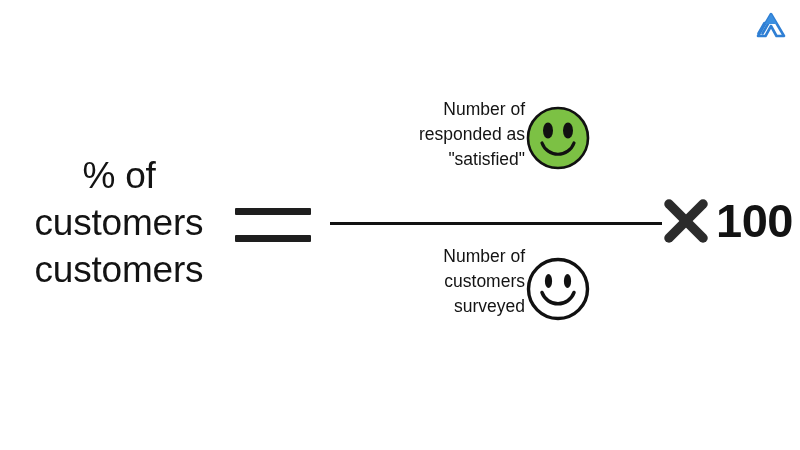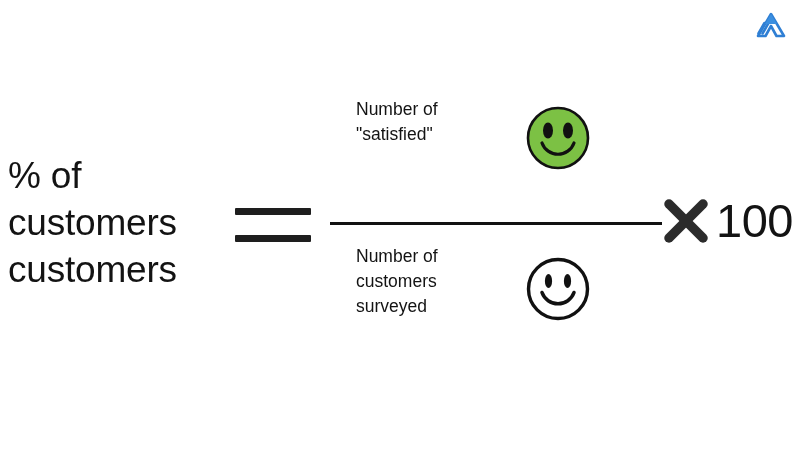--- a/index.html
+++ b/index.html
@@ -30,21 +30,21 @@
     width: 34px;
     height: 30px;
   }
 
   
   .left-label {
     position: absolute;
     left: 8px;
     top: 152px;
     width: 222px;
-    text-align: left;
+    text-align: center;
     color: #131313;
     font-size: 37px;
     line-height: 47px;
     font-weight: 400;
     letter-spacing: -0.2px;
   }
   .left-label .ll-line { display: block; white-space: nowrap; }
 
   
   .equals {
@@ -65,20 +65,21 @@
   .equals .bar-top { top: 0px; }
   .equals .bar-bottom { top: 27px; }
 
   
   .fraction {
     position: absolute;
     left: 330px;
     top: 92px;
     width: 332px;
     height: 240px;
+    text-align: right;
   }
   .frac-bar {
     position: absolute;
     left: 0;
     top: 130px;
     width: 332px;
     height: 3px;
     background: #111111;
   }
 
@@ -119,21 +120,21 @@
     width: 48px;
     height: 48px;
   }
   .hundred {
     position: absolute;
     left: 716px;
     top: 196px;
     color: #131313;
     font-size: 47px;
     line-height: 50px;
-    font-weight: 400;
+    font-weight: 700;
     letter-spacing: -0.5px;
     white-space: nowrap;
   }
 </style>
 </head>
 <body>
 
 <div id="canvas">
 
   <div class="logo">
@@ -156,20 +157,21 @@
   <div class="equals" title="=">
     <div class="bar bar-top"></div>
     <div class="bar bar-bottom"></div>
   </div>
 
   <div class="fraction">
 
     <div class="frac-row frac-num">
       <div class="frac-text">
         <span class="ft-line">Number of</span>
+        <span class="ft-line">responded as</span>
         <span class="ft-line">"satisfied"</span>
       </div>
       <div class="face-slot num-slot">
         <svg width="66" height="66" viewBox="0 0 66 66" aria-hidden="true">
           <circle cx="33" cy="33" r="30" fill="#7cc144" stroke="#111111" stroke-width="2.6"></circle>
           <ellipse cx="23" cy="25.5" rx="5" ry="8" fill="#111111"></ellipse>
           <ellipse cx="43" cy="25.5" rx="5" ry="8" fill="#111111"></ellipse>
           <path d="M17 38 A17 17 0 0 0 49 38" fill="none" stroke="#111111" stroke-width="3.2" stroke-linecap="round"></path>
         </svg>
       </div>

